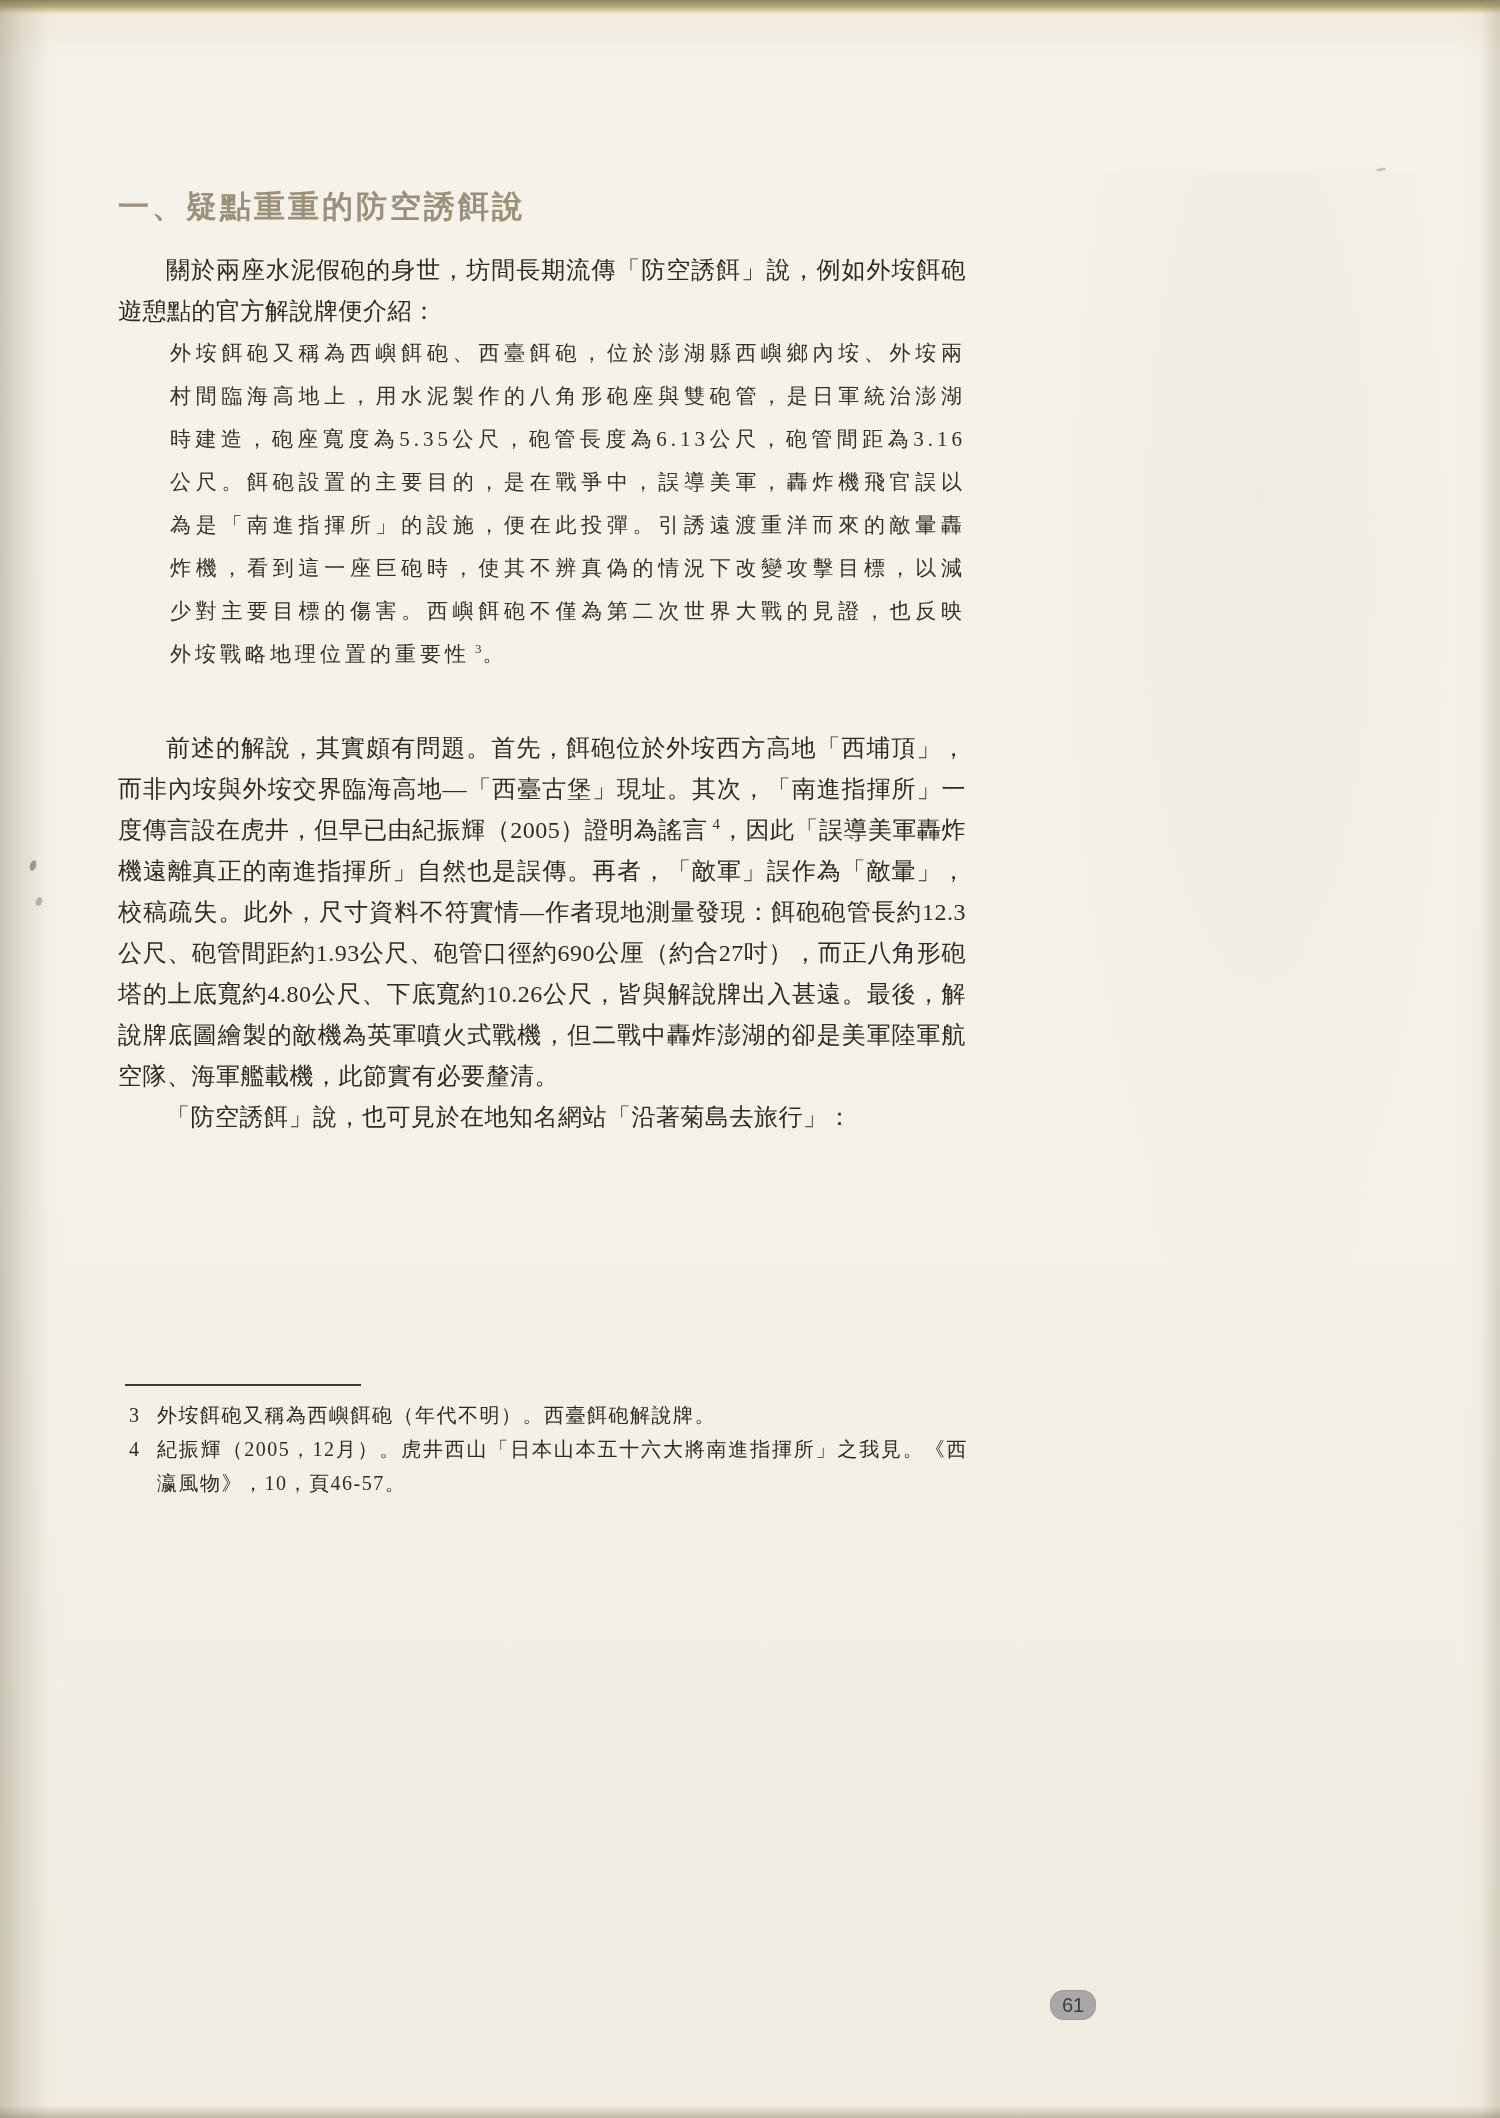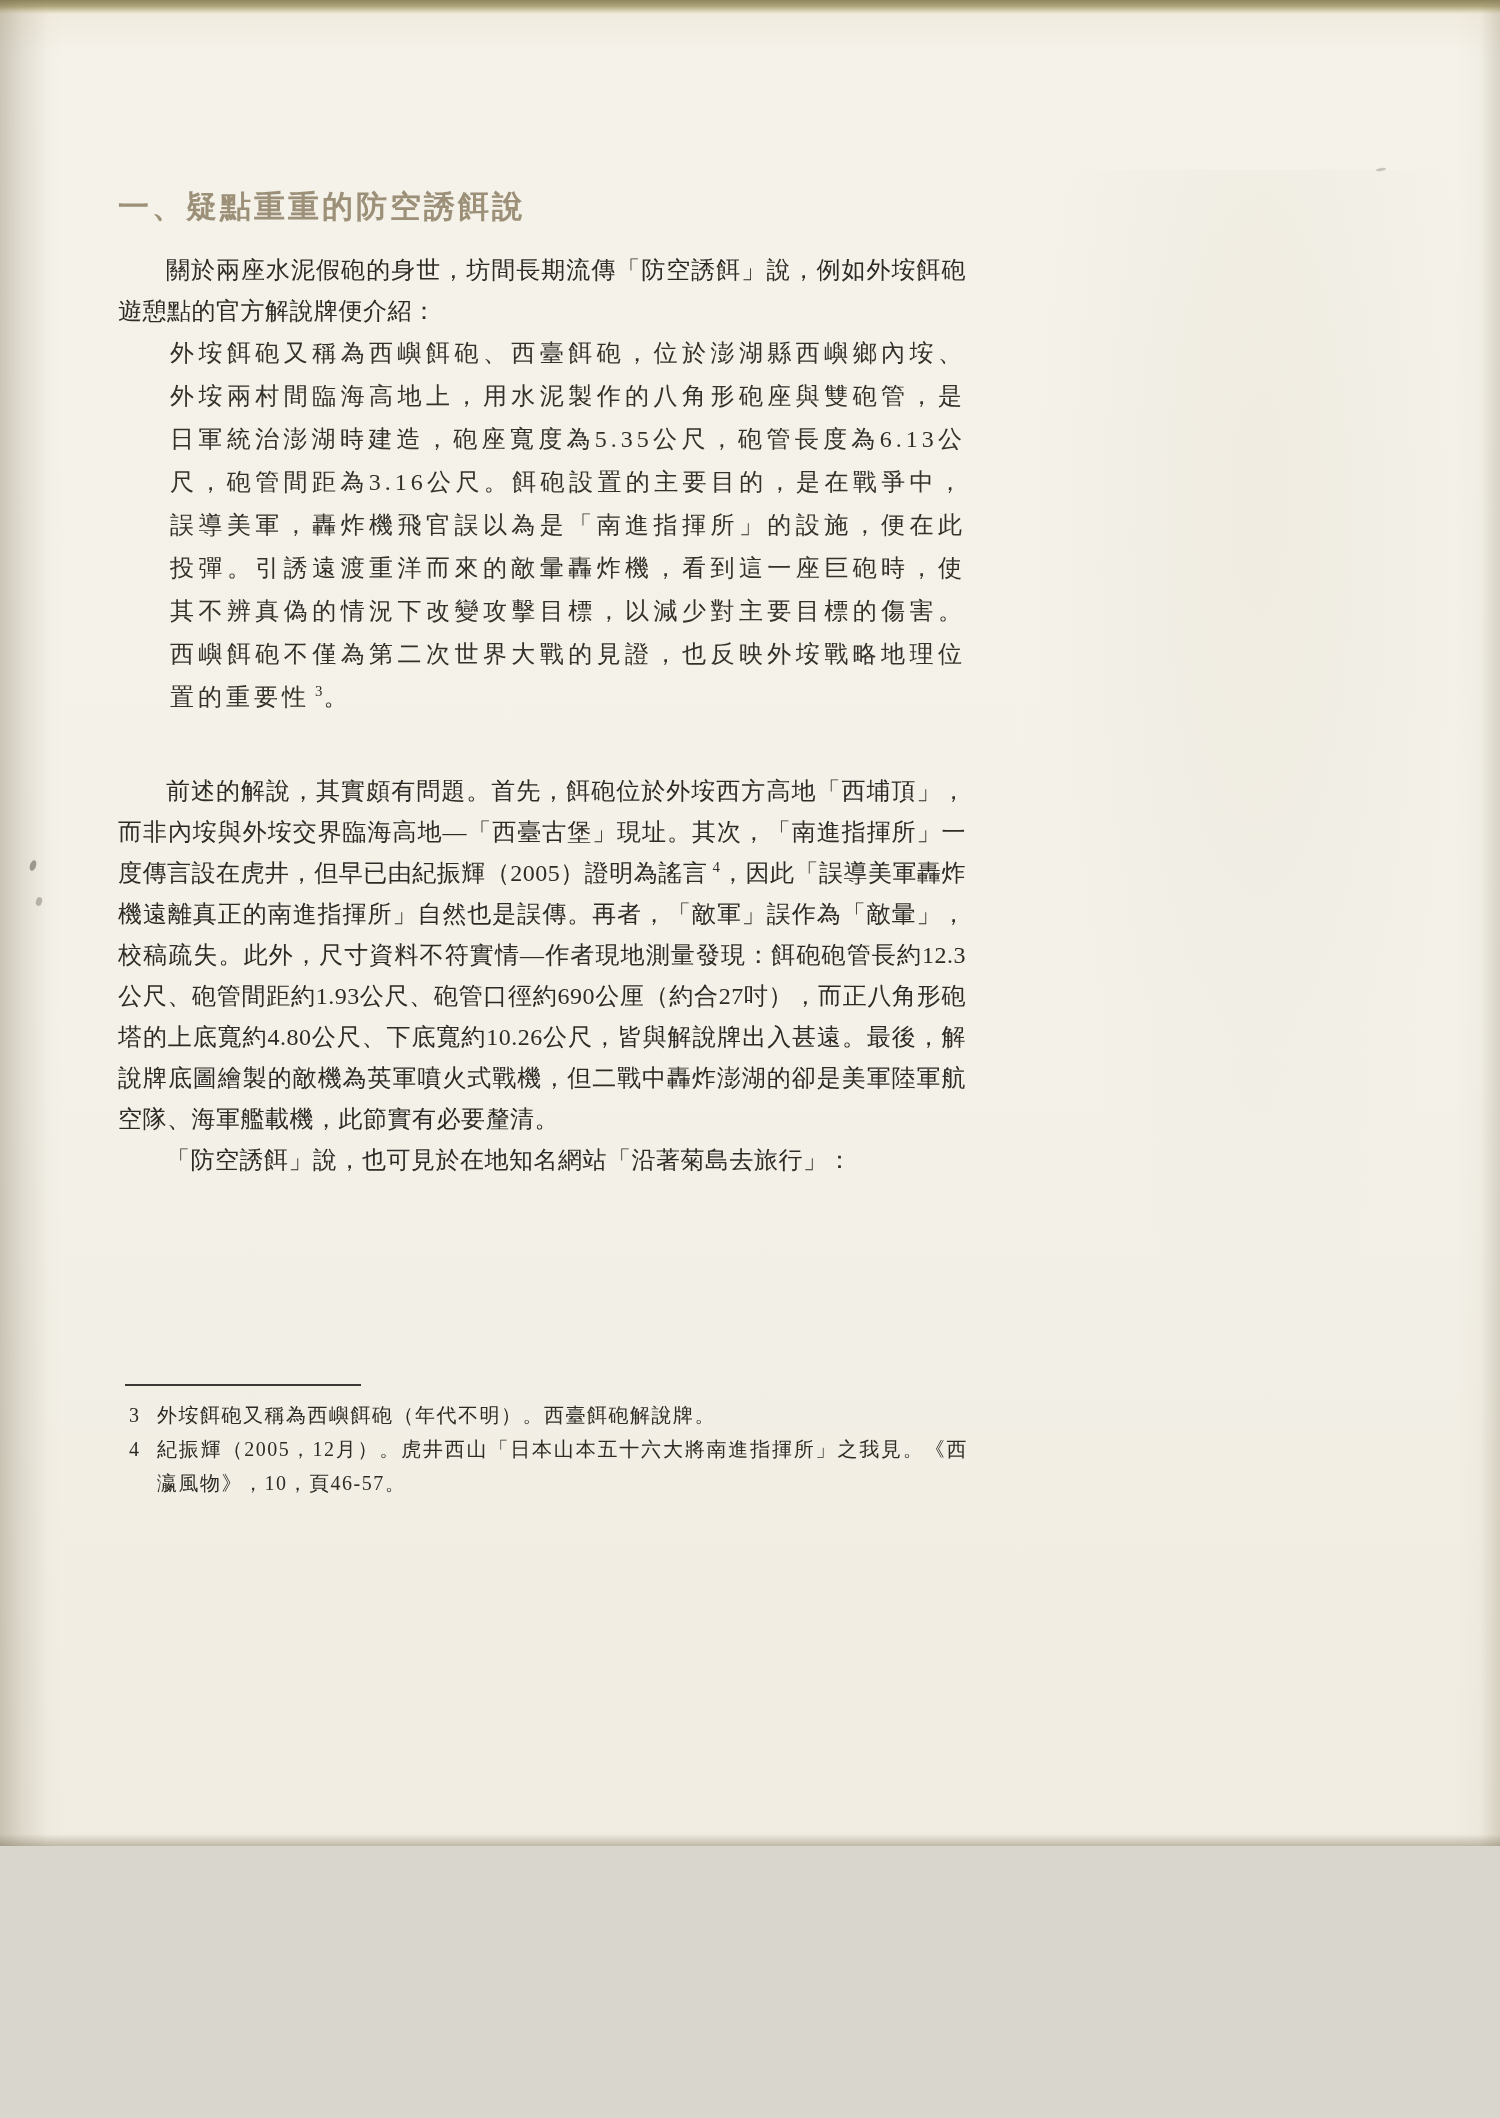--- a/index.html
+++ b/index.html
@@ -10,21 +10,21 @@
     --badge-text:#3c3c3c;
   }
   *{box-sizing:border-box;}
   html,body{margin:0;padding:0;}
   body{
     width:1500px;height:2118px;
     font-family:"Liberation Serif","DejaVu Serif",serif;
     background:#d9d6cd;
   }
   .page{
-    position:relative;width:1500px;height:1846px;overflow:hidden;
+    position:relative;width:1500px;height:2118px;overflow:hidden;
     background:
       linear-gradient(90deg, rgba(150,140,110,0.12) 0%, rgba(150,140,110,0) 4%),
       linear-gradient(270deg, rgba(150,140,110,0.08) 0%, rgba(150,140,110,0) 3%),
       linear-gradient(180deg, #efe9da 0%, #f5f2ea 3%, var(--paper) 55%, #f0ece1 100%);
   }
   
   .edge-top{
     position:absolute;top:0;left:0;right:0;height:14px;
     background:linear-gradient(180deg,#8f855e 0%,#b0a67c 45%,#d9d1b5 78%,rgba(217,209,181,0) 100%);
   }
@@ -64,21 +64,21 @@
     color:var(--heading);
   }
   p.body{
     margin:0;
     font-size:24px;line-height:41px;letter-spacing:0.5px;
     text-align:justify;text-indent:2em;
   }
   p.body.space-after{}
   .quote{
     margin:0 0 52px 52px;width:796px;
-    font-size:24px;line-height:43px;letter-spacing:4px;
+    font-size:21px;line-height:43px;letter-spacing:4px;
     text-align:justify;
     color:#34302a;
   }
   .quote.second{margin-top:36px;margin-bottom:0;}
   sup.fnref{
     font-size:0.62em;line-height:0;vertical-align:super;letter-spacing:0;
     margin-left:5px;margin-right:1px;
   }
   
   .footnotes{

